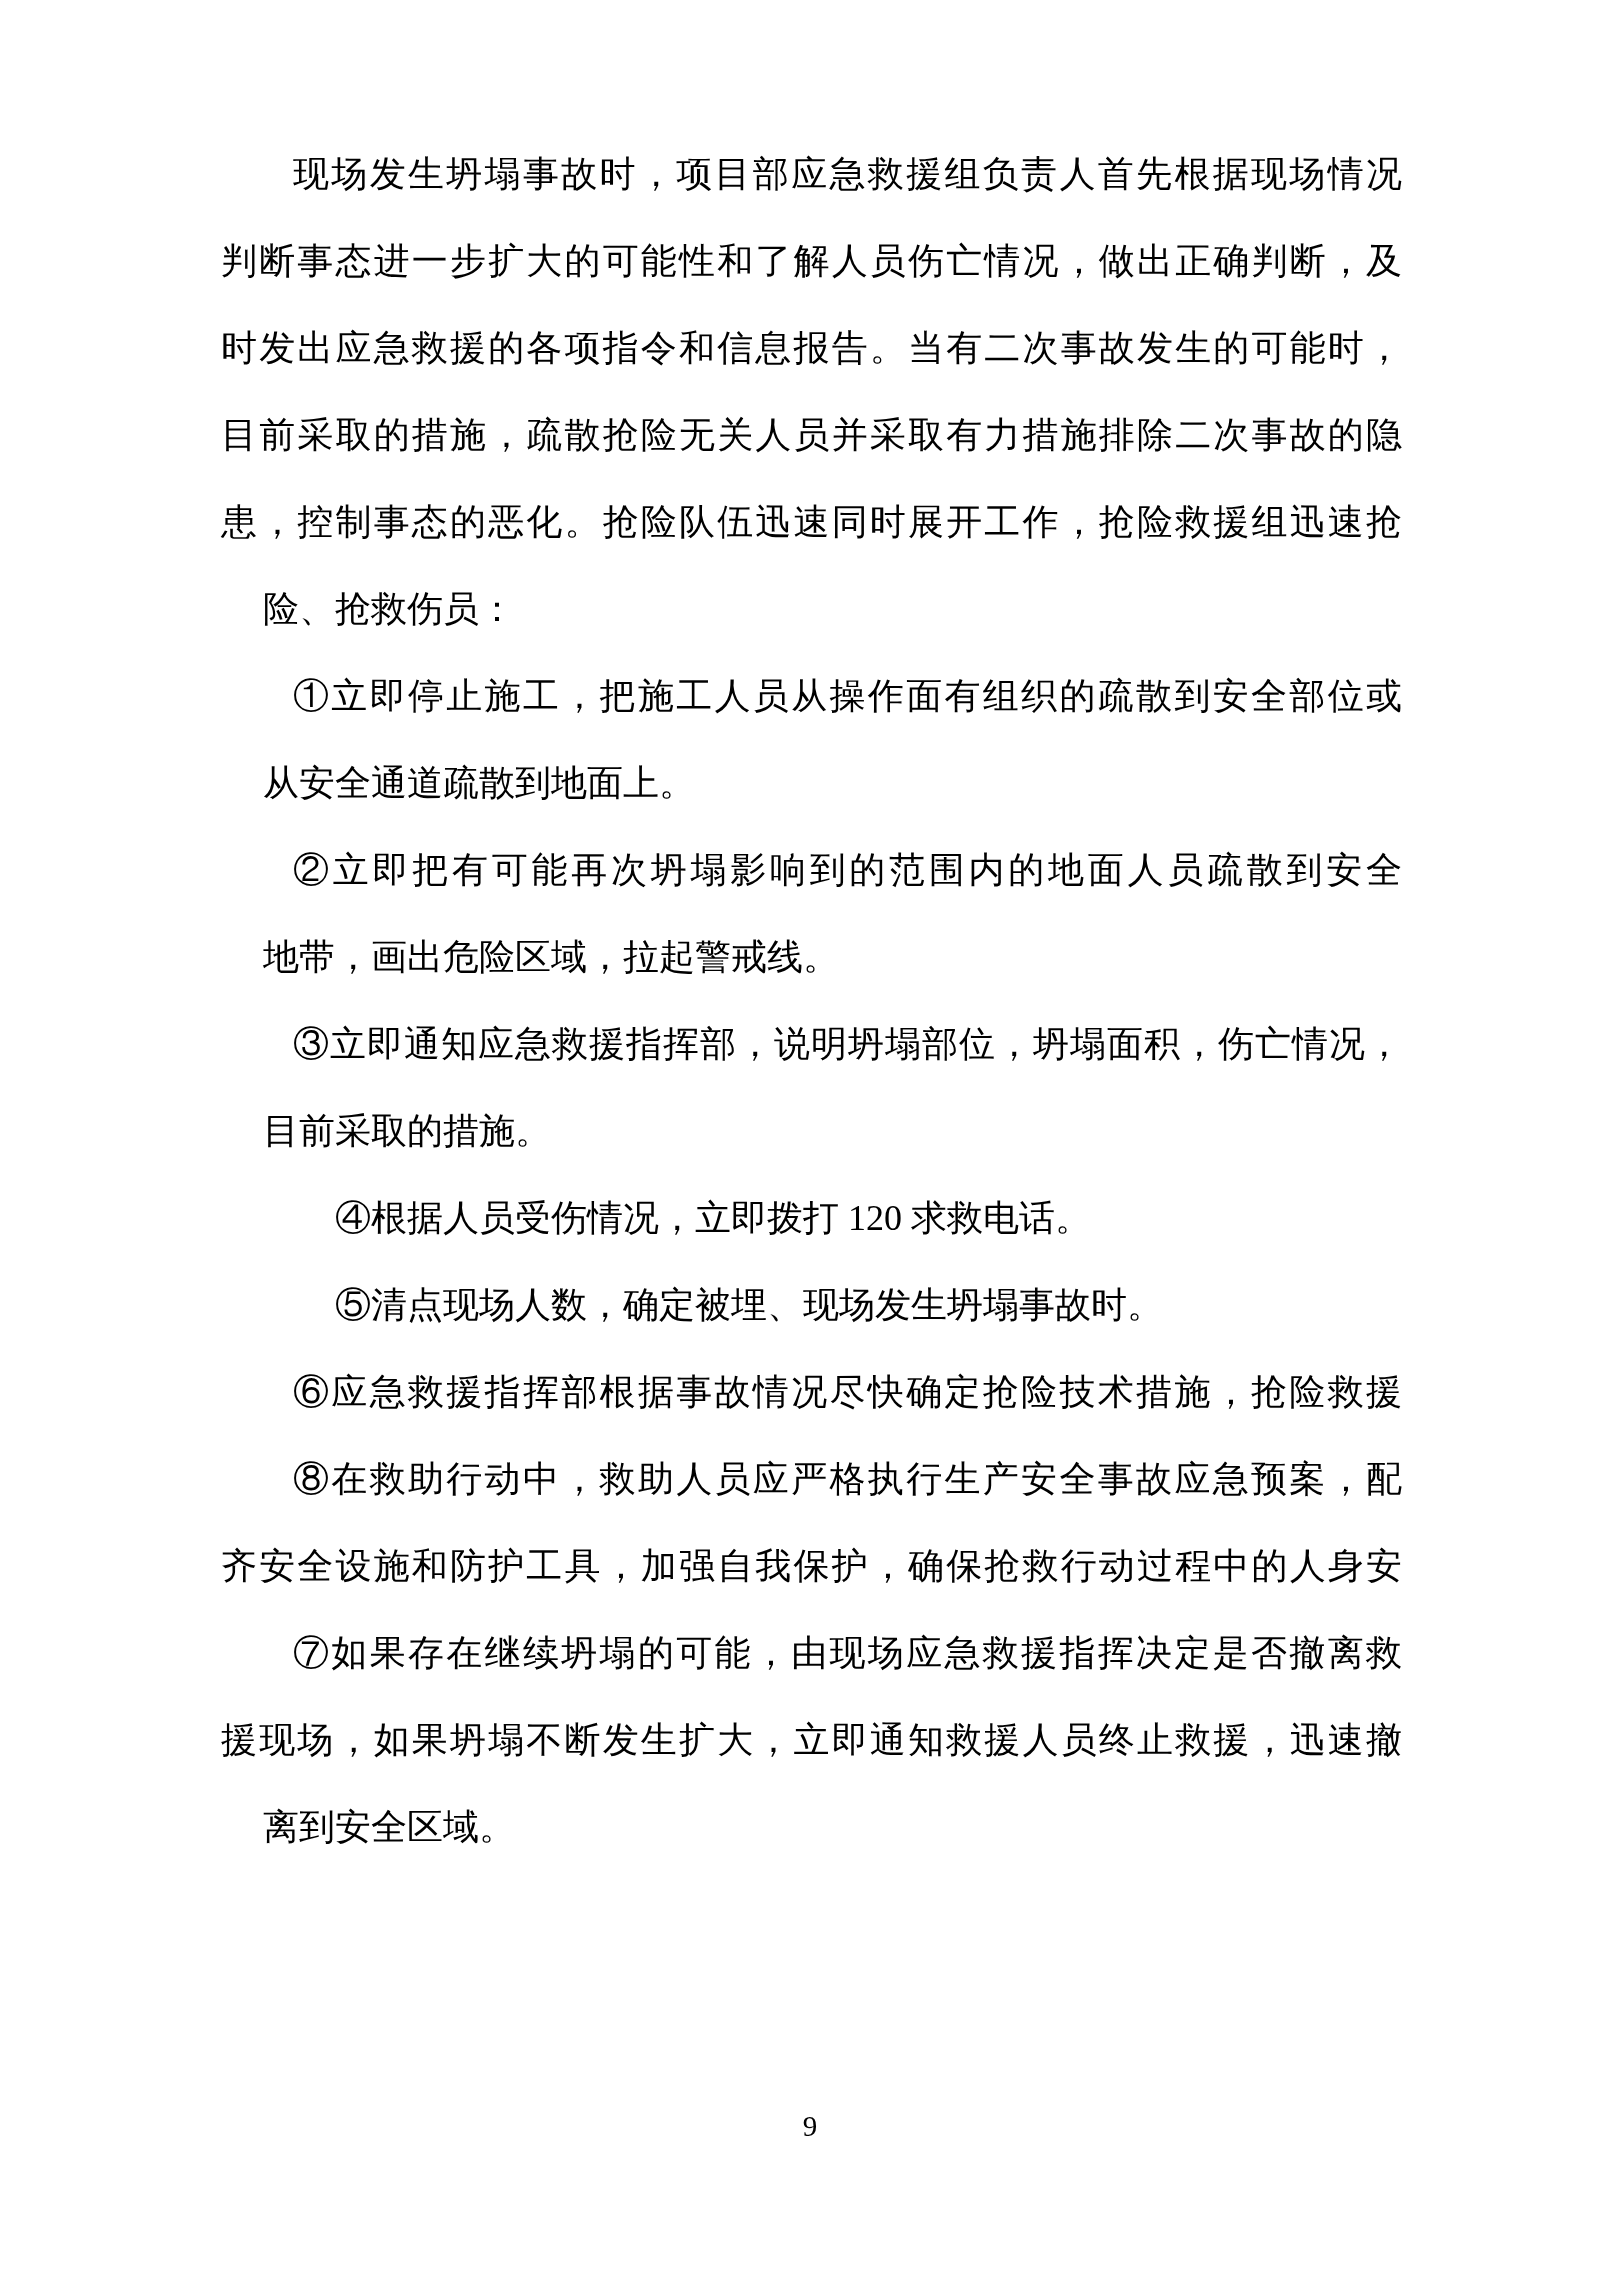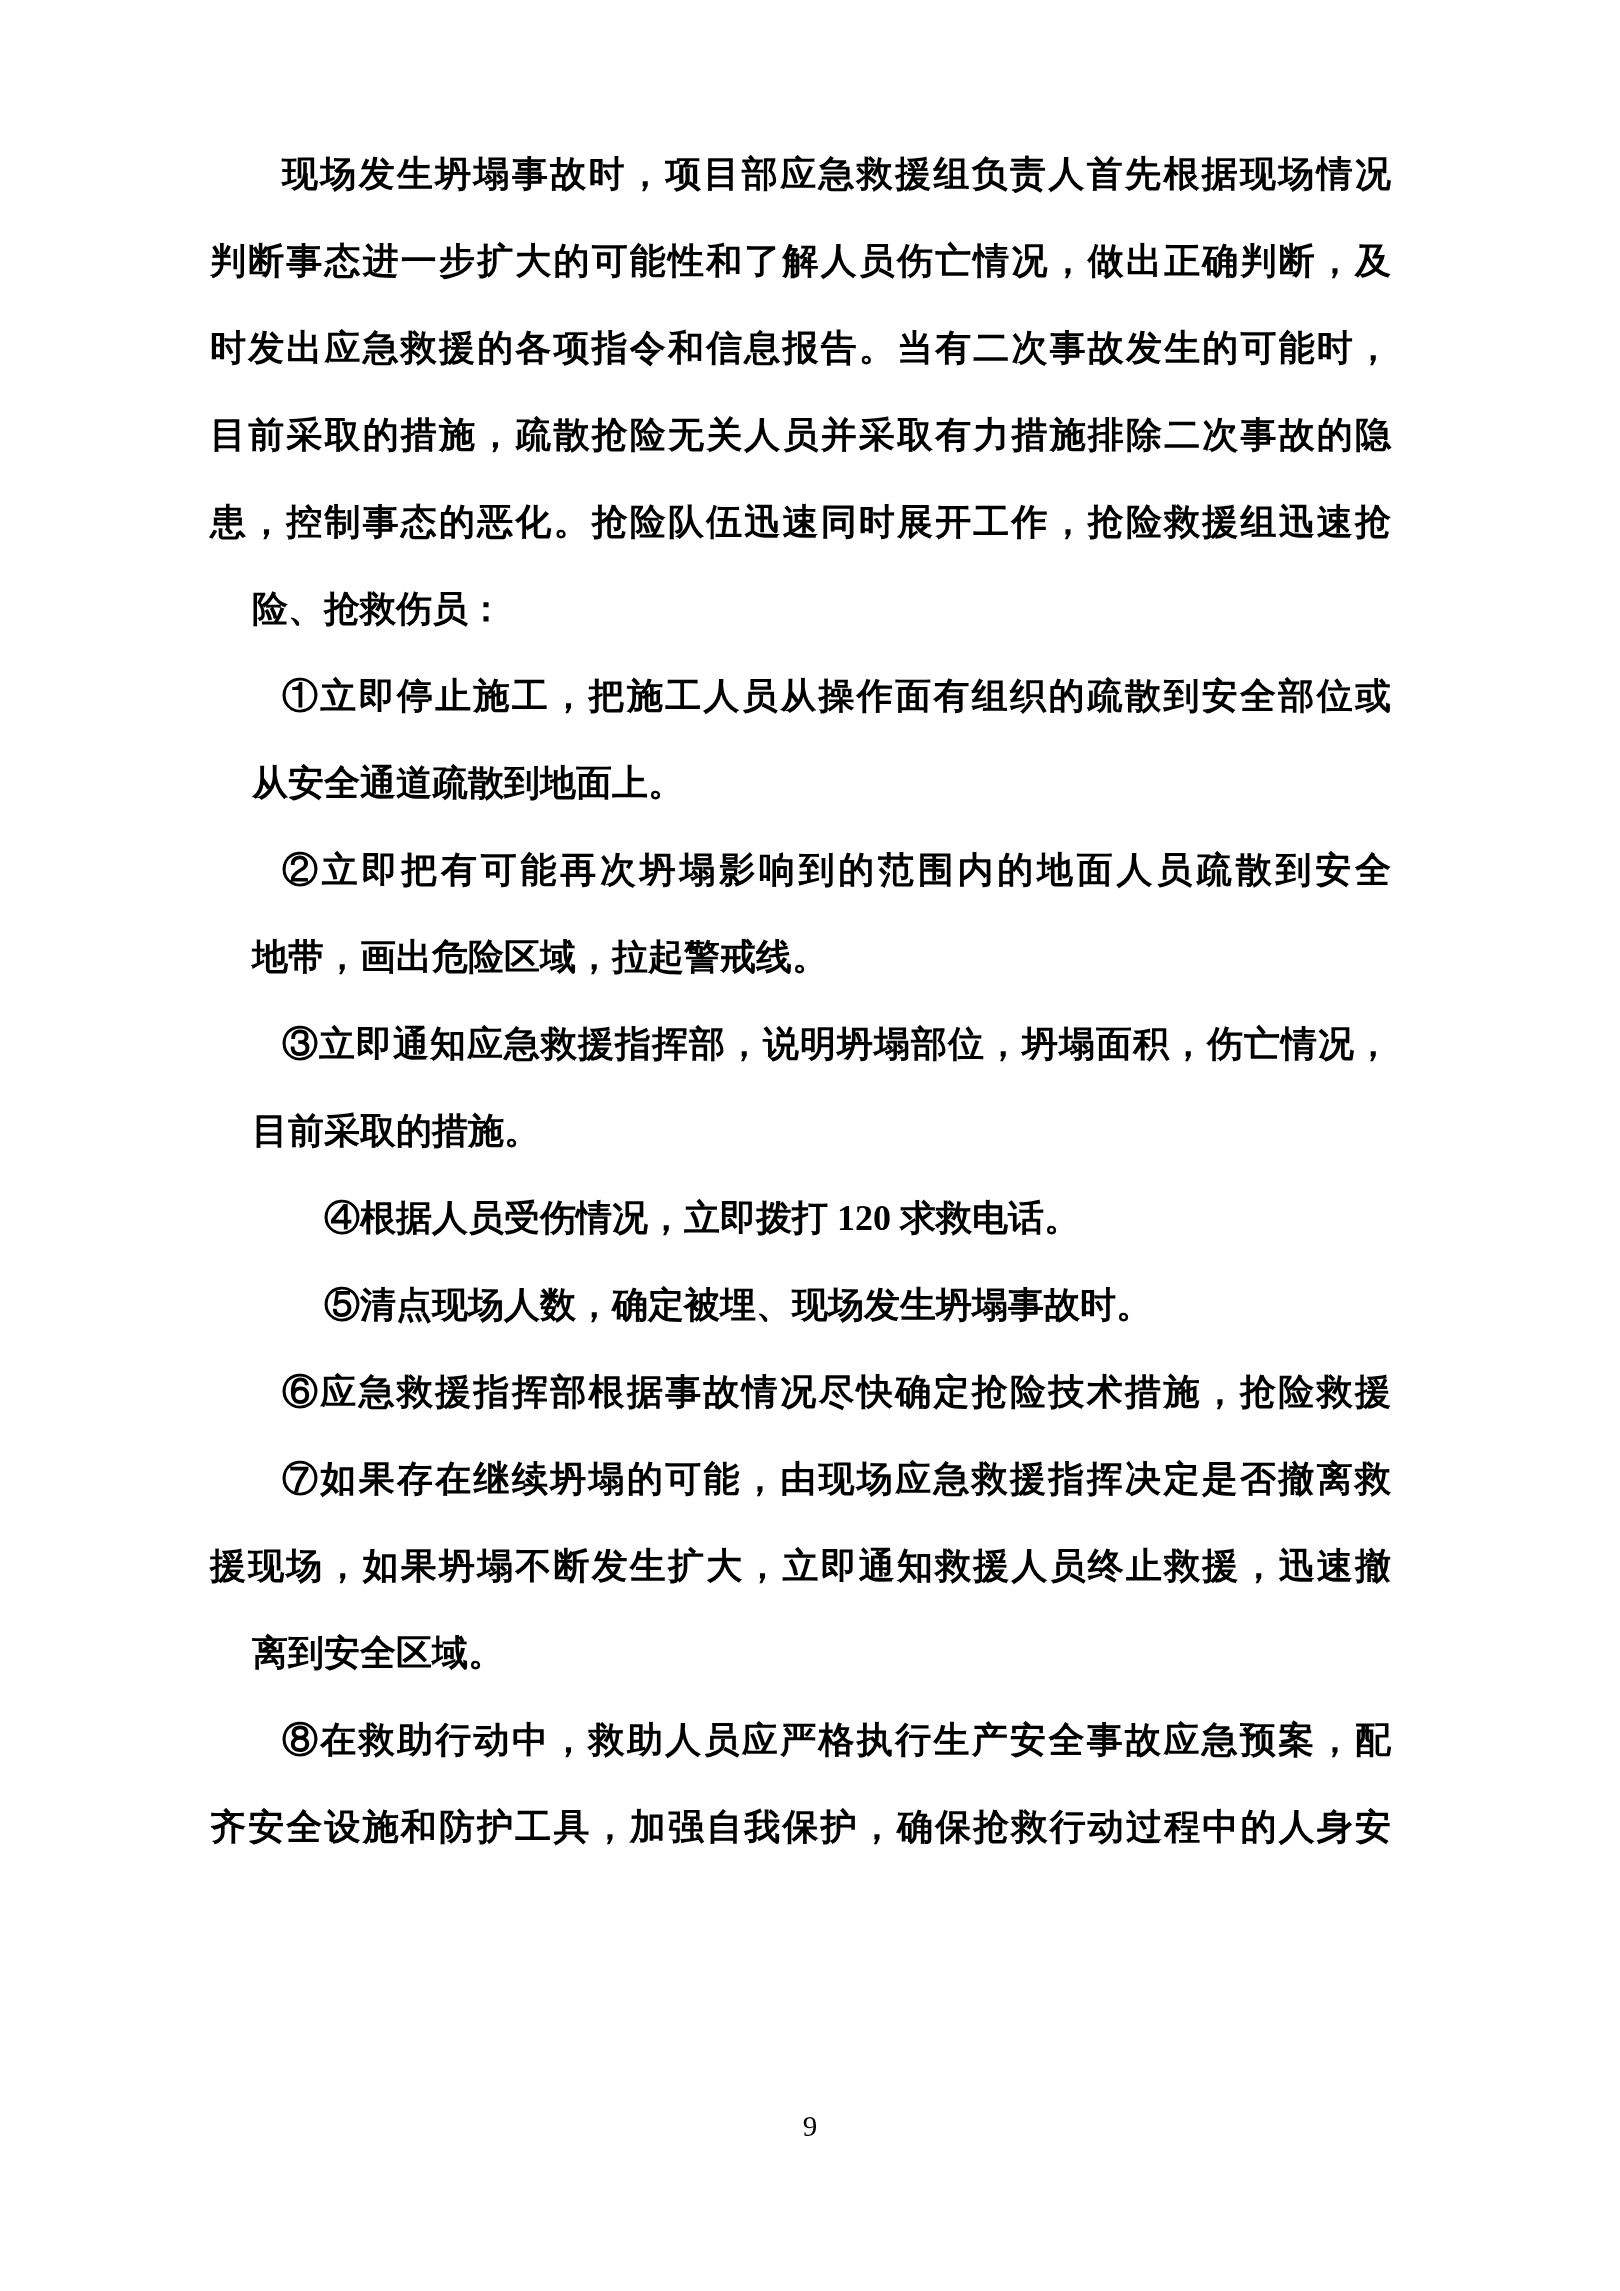--- a/index.html
+++ b/index.html
@@ -11,26 +11,25 @@
     position: relative;
     width: 1620px;
     height: 2292px;
     background: #ffffff;
     overflow: hidden;
     font-family: "Liberation Serif", "DejaVu Serif", serif;
     color: #000000;
   }
   .textblock {
     position: absolute;
-    left: 210px;
+    left: 221px;
     top: 131px;
     width: 1181px;
     font-size: 36px;
     line-height: 87px;
-    font-weight: bold;
   }
   .para {
     margin: 0;
     padding: 0;
   }
   .ln {
     text-align: justify;
     text-align-last: justify;
     white-space: nowrap;
     letter-spacing: 0;
@@ -91,28 +90,28 @@
 
     <p class="para">
       <span class="ln indent l" style="display:block">⑤清点现场人数，确定被埋、现场发生坍塌事故时。</span>
     </p>
 
     <p class="para">
       <span class="ln indent" style="display:block">⑥应急救援指挥部根据事故情况尽快确定抢险技术措施，抢险救援</span>
     </p>
 
     <p class="para">
+      <span class="ln indent" style="display:block">⑧在救助行动中，救助人员应严格执行生产安全事故应急预案，配</span>
+      <span class="ln" style="display:block">齐安全设施和防护工具，加强自我保护，确保抢救行动过程中的人身安</span>
+    </p>
+
+    <p class="para">
       <span class="ln indent" style="display:block">⑦如果存在继续坍塌的可能，由现场应急救援指挥决定是否撤离救</span>
       <span class="ln" style="display:block">援现场，如果坍塌不断发生扩大，立即通知救援人员终止救援，迅速撤</span>
       <span class="ln l" style="display:block">离到安全区域。</span>
-    </p>
-
-    <p class="para">
-      <span class="ln indent" style="display:block">⑧在救助行动中，救助人员应严格执行生产安全事故应急预案，配</span>
-      <span class="ln" style="display:block">齐安全设施和防护工具，加强自我保护，确保抢救行动过程中的人身安</span>
     </p>
 
   </div>
 
   <div class="footer">
     <span>9</span>
   </div>
 
 </div>
 

